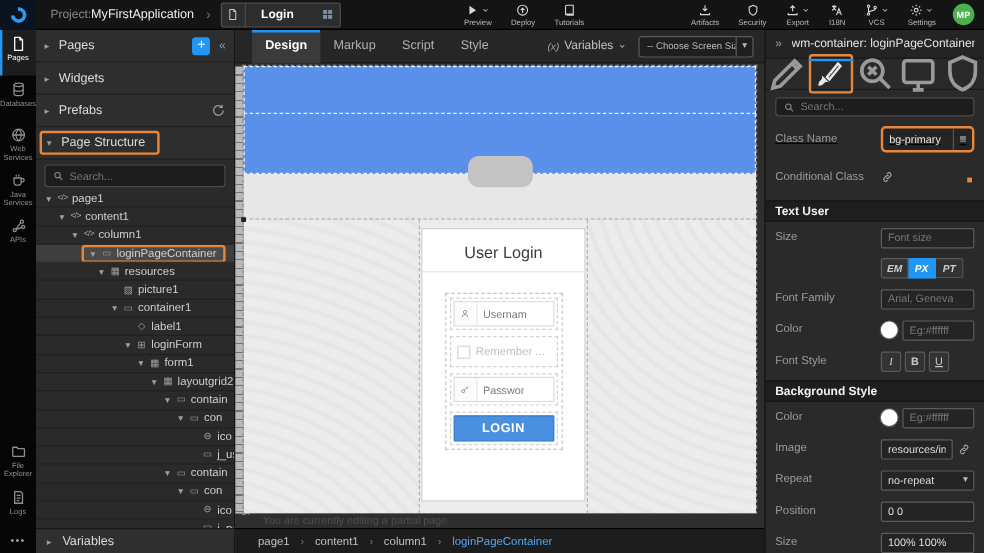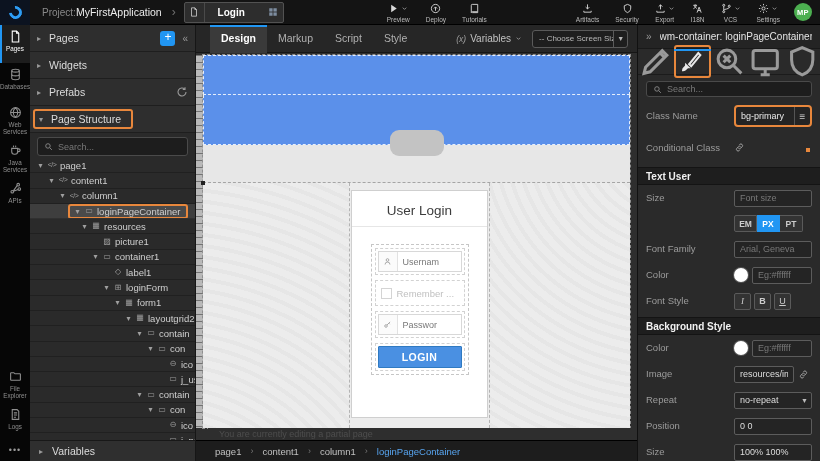--- a/index.html
+++ b/index.html
@@ -147,34 +147,34 @@
   .ins-tab.active .obox { border:2px solid var(--orange); border-radius:3px; padding:2px 4px; }
   .ins-search { margin:6px 8px 4px; height:16px; display:flex; align-items:center; gap:5px;
     background:#1d1d1d; border:1px solid #4a4a4a; border-radius:3px; padding:0 6px; }
   .ins-search .ic { width:9px; height:9px; color:#8a8a8a; flex:0 0 9px; }
   .ins-search input { flex:1; min-width:0; background:transparent; border:0; outline:0; color:#ccc; font-size:9px; }
   .fieldrow { display:flex; align-items:center; padding:0 8px; position:relative; }
   .flabel { width:88px; flex:0 0 88px; font-size:9.5px; color:#9c9c9c; line-height:12px; padding-right:6px; }
   .fctrl { flex:1; display:flex; align-items:center; min-width:0; }
   .tinput { width:100%; height:17px; background:#242424; border:1px solid #5c5c5c; border-radius:2px;
     color:#dedede; font-size:9px; padding:0 5px; outline:0; }
-  .row-classname { height:30px; margin-top:2px; }
+  .row-classname { height:30px; margin-top:2px;text-decoration:underline; }
   .orangebox { border:2px solid var(--orange); border-radius:4px; overflow:hidden; background:#242424; height:22px; }
   .orangebox input { flex:1; min-width:0; height:100%; border:0; background:transparent; color:#e8e8e8; font-size:9px; padding:0 5px; outline:0; }
   .listbtn { width:16px; align-self:stretch; border-left:1px solid #555; color:#c9c9c9; font-size:10px;
     display:flex; align-items:center; justify-content:center; cursor:pointer; }
   .row-conditional { height:33px; }
   .linkicon { width:11px; height:11px; color:#a9a9a9; cursor:pointer; }
   .orangedot { position:absolute; right:10px; top:50%; width:4px; height:4px; background:var(--orange); }
   .sectionhdr { height:18px; background:#1e1e1e; border-top:1px solid #141414; border-bottom:1px solid #141414;
     color:#f0f0f0; font-size:10px; font-weight:bold; line-height:18px; padding-left:8px; margin-top:3px; }
   .stdrow { height:26px; }
   .unitrow { height:25px; padding-left:96px; display:flex; align-items:center; }
   .unitbtn { width:23px; height:17px; background:#333; border:1px solid #5a5a5a; border-left-width:0;
-    color:#ccc; font-size:8.5px; font-weight:bold; display:flex; align-items:center; justify-content:center; cursor:pointer; }
+    color:#ccc; font-size:8.5px; font-weight:bold; display:flex; align-items:center; justify-content:center; cursor:pointer;font-style:italic; }
   .unitbtn:first-child { border-left-width:1px; border-radius:2px 0 0 2px; }
   .unitbtn:last-child { border-radius:0 2px 2px 0; }
   .unitbtn.active { background:var(--accent); border-color:var(--accent); color:#fff; }
   .swatch { width:14px; height:14px; flex:0 0 14px; border-radius:50%; background:#fff; box-shadow:0 0 0 1px #555; margin-right:4px; }
   .fsbtn { width:17px; height:17px; background:#333; border:1px solid #5a5a5a; color:#ccc; font-size:9px;
     display:flex; align-items:center; justify-content:center; margin-right:3px; border-radius:2px; cursor:pointer; }
   .fsbtn.i { font-style:italic; font-family:"Liberation Serif", serif; }
   .fsbtn.b { font-weight:bold; }
   .fsbtn.u { text-decoration:underline; }
   .selctrl { width:100%; height:17px; background:#242424; border:1px solid #5c5c5c; border-radius:2px;

